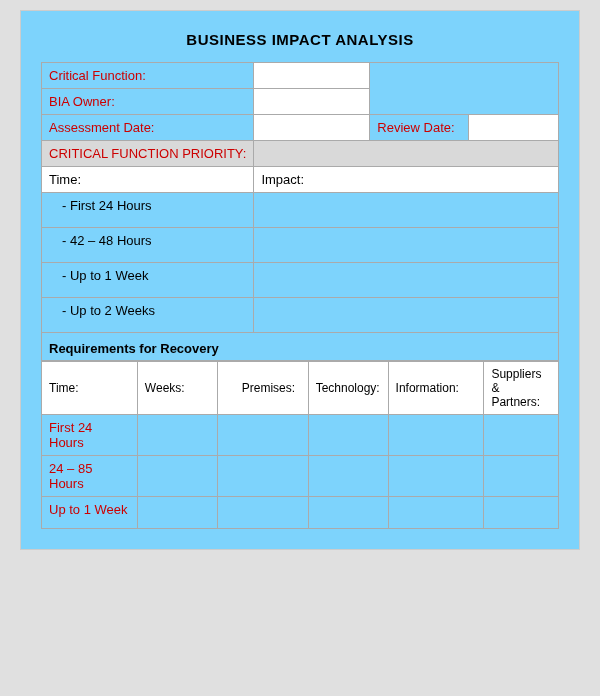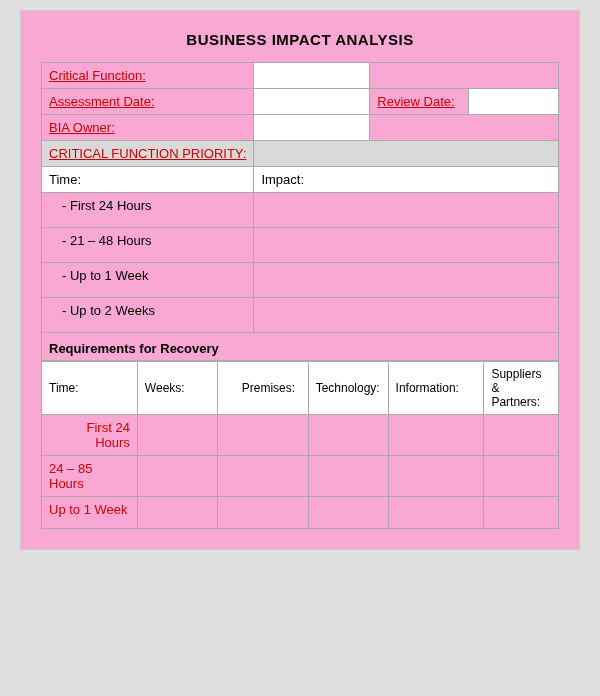--- a/index.html
+++ b/index.html
@@ -13,21 +13,21 @@
       font-family: Arial, sans-serif;
       font-size: 13px;
       display: flex;
       justify-content: center;
       align-items: flex-start;
       min-height: 696px;
       padding: 10px;
     }
 
     .page {
-      background: #f9a8d4;
+      background: #7dd3fc;
       width: 560px;
       padding: 20px 20px 20px 20px;
       border: 1px solid #ccc;
     }
 
     .page-title {
       text-align: center;
       font-weight: bold;
       font-size: 15px;
       margin-bottom: 14px;
@@ -41,21 +41,20 @@
 
     td, th {
       border: 1px solid #aaa;
       padding: 5px 7px;
       vertical-align: top;
     }
 
     .label-cell {
       color: #cc0000;
       white-space: nowrap;
-      text-decoration: underline;
     }
 
     .value-cell {
       background: #fff;
     }
 
     .header-row {
       background: #d9d9d9;
     }
 
@@ -110,51 +109,51 @@
 
   <table class="main-table">
 
     <tbody>
         <tr>
       <td style="width:160px;" class="label-cell">Critical Function:</td>
       <td class="value-cell"></td>
     </tr>
 
     <tr>
+      <td class="label-cell">BIA Owner:</td>
+      <td class="value-cell"></td>
+    </tr>
+
+    <tr>
       <td class="label-cell">Assessment Date:</td>
       <td class="value-cell" style="width:130px;"></td>
       <td class="label-cell" style="width:100px; border-left:1px solid #aaa;">Review Date:</td>
       <td class="value-cell" style="width:100px;"></td>
     </tr>
 
-    <tr>
-      <td class="label-cell">BIA Owner:</td>
-      <td class="value-cell"></td>
-    </tr>
-
     <tr class="header-row">
       <td class="label-cell" style="background:#d9d9d9;">CRITICAL FUNCTION PRIORITY:</td>
       <td colspan="3" class="value-cell" style="background:#d9d9d9;"></td>
     </tr>
 
 
     <tr>
       <td class="time-col-impact col-header">Time:</td>
       <td colspan="3" class="col-header">Impact:</td>
     </tr>
 
     <tr class="tall-row">
       <td class="indent-cell">
         <span>- First 24 Hours</span>
       </td>
       <td colspan="3"></td>
     </tr>
     <tr class="tall-row">
       <td class="indent-cell">
-        <span>- 21 – 48 Hours</span>
+        <span>- 42 – 48 Hours</span>
       </td>
       <td colspan="3"></td>
     </tr>
     <tr class="tall-row">
       <td class="indent-cell">
         <span>- Up to 1 Week</span>
       </td>
       <td colspan="3"></td>
     </tr>
     <tr class="tall-row">
@@ -178,21 +177,21 @@
         <tr class="recovery-header">
       <td style="width:90px; border:1px solid #aaa;">Time:</td>
       <td style="width:75px; border:1px solid #aaa;">Weeks:</td>
       <td style="width:80px; border:1px solid #aaa;padding-left:24px;">Premises:</td>
       <td style="width:75px; border:1px solid #aaa;">Technolo­gy:</td>
       <td style="width:90px; border:1px solid #aaa;">Information:</td>
       <td style="width:70px; border:1px solid #aaa; font-size:12px;">Suppliers &amp; Partners:</td>
     </tr>
 
     <tr class="recovery-data">
-      <td class="red-text" style="border:1px solid #aaa;text-align:right;">First 24 Hours</td>
+      <td class="red-text" style="border:1px solid #aaa;">First 24 Hours</td>
       <td style="border:1px solid #aaa;"></td>
       <td style="border:1px solid #aaa;"></td>
       <td style="border:1px solid #aaa;"></td>
       <td style="border:1px solid #aaa;"></td>
       <td style="border:1px solid #aaa;"></td>
     </tr>
     <tr class="recovery-data">
       <td class="red-text" style="border:1px solid #aaa;">24 – 85 Hours</td>
       <td style="border:1px solid #aaa;"></td>
       <td style="border:1px solid #aaa;"></td>

